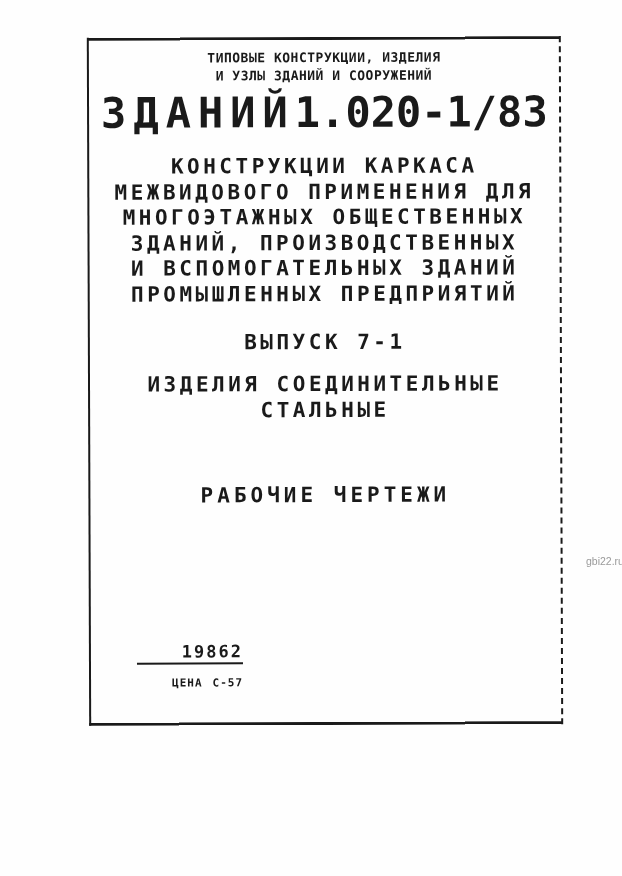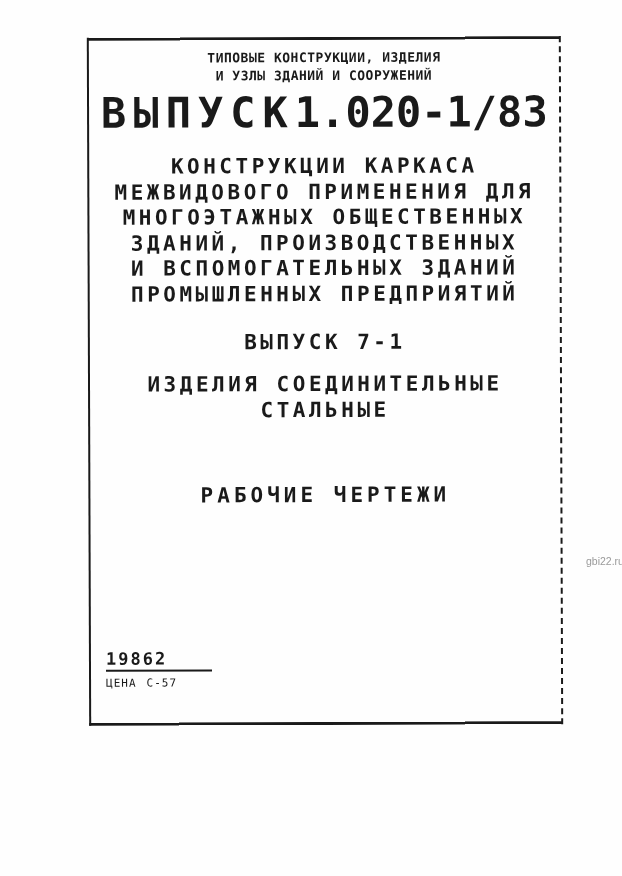--- a/index.html
+++ b/index.html
@@ -73,39 +73,39 @@
     line-height: 26px;
   }
   .doctype-line {
     margin-top: 60px;
     font-size: 21px;
     font-weight: bold;
     letter-spacing: 4px;
   }
   .footer-block {
     position: absolute;
-    left: 15px; bottom: 33px;
-    text-align: left;
+    left: 46px; bottom: 33px;
+    text-align: right;
   }
   .inv-number-wrap {
     display: inline-block;
     min-width: 106px;
     border-bottom: 2.5px solid var(--ink, #1a1a1a);
     padding-bottom: 1px;
   }
   .inv-number {
     font-size: 17px;
     font-weight: bold;
     letter-spacing: 2px;
     line-height: 17px;
   }
   .price-line {
-    margin-top: 5px;
+    margin-top: 12px;
     font-size: 11px;
-    font-weight: normal;
+    font-weight: bold;
     letter-spacing: 1px;
   }
   .price-value { margin-left: 10px; }
   .watermark {
     position: absolute;
     left: 586px; top: 555px;
     font-family: "Liberation Sans", sans-serif;
     font-size: 10.5px;
     color: var(--watermark, #9a9a9a);
     white-space: nowrap;
@@ -117,21 +117,21 @@
 <div class="page">
 
   <div class="frame">
 
     <div class="hdr-small">
       <div>ТИПОВЫЕ КОНСТРУКЦИИ, ИЗДЕЛИЯ</div>
       <div>И УЗЛЫ ЗДАНИЙ И СООРУЖЕНИЙ</div>
     </div>
 
     <div class="series-line">
-      <span class="series-word">ВЫПУСК</span>
+      <span class="series-word">ЗДАНИЙ</span>
       <span class="series-number">1.020-1/83</span>
     </div>
 
     <div class="title-block">
       <div>КОНСТРУКЦИИ КАРКАСА</div>
       <div>МЕЖВИДОВОГО ПРИМЕНЕНИЯ ДЛЯ</div>
       <div>МНОГОЭТАЖНЫХ ОБЩЕСТВЕННЫХ</div>
       <div>ЗДАНИЙ, ПРОИЗВОДСТВЕННЫХ</div>
       <div>И ВСПОМОГАТЕЛЬНЫХ ЗДАНИЙ</div>
       <div>ПРОМЫШЛЕННЫХ ПРЕДПРИЯТИЙ</div>

